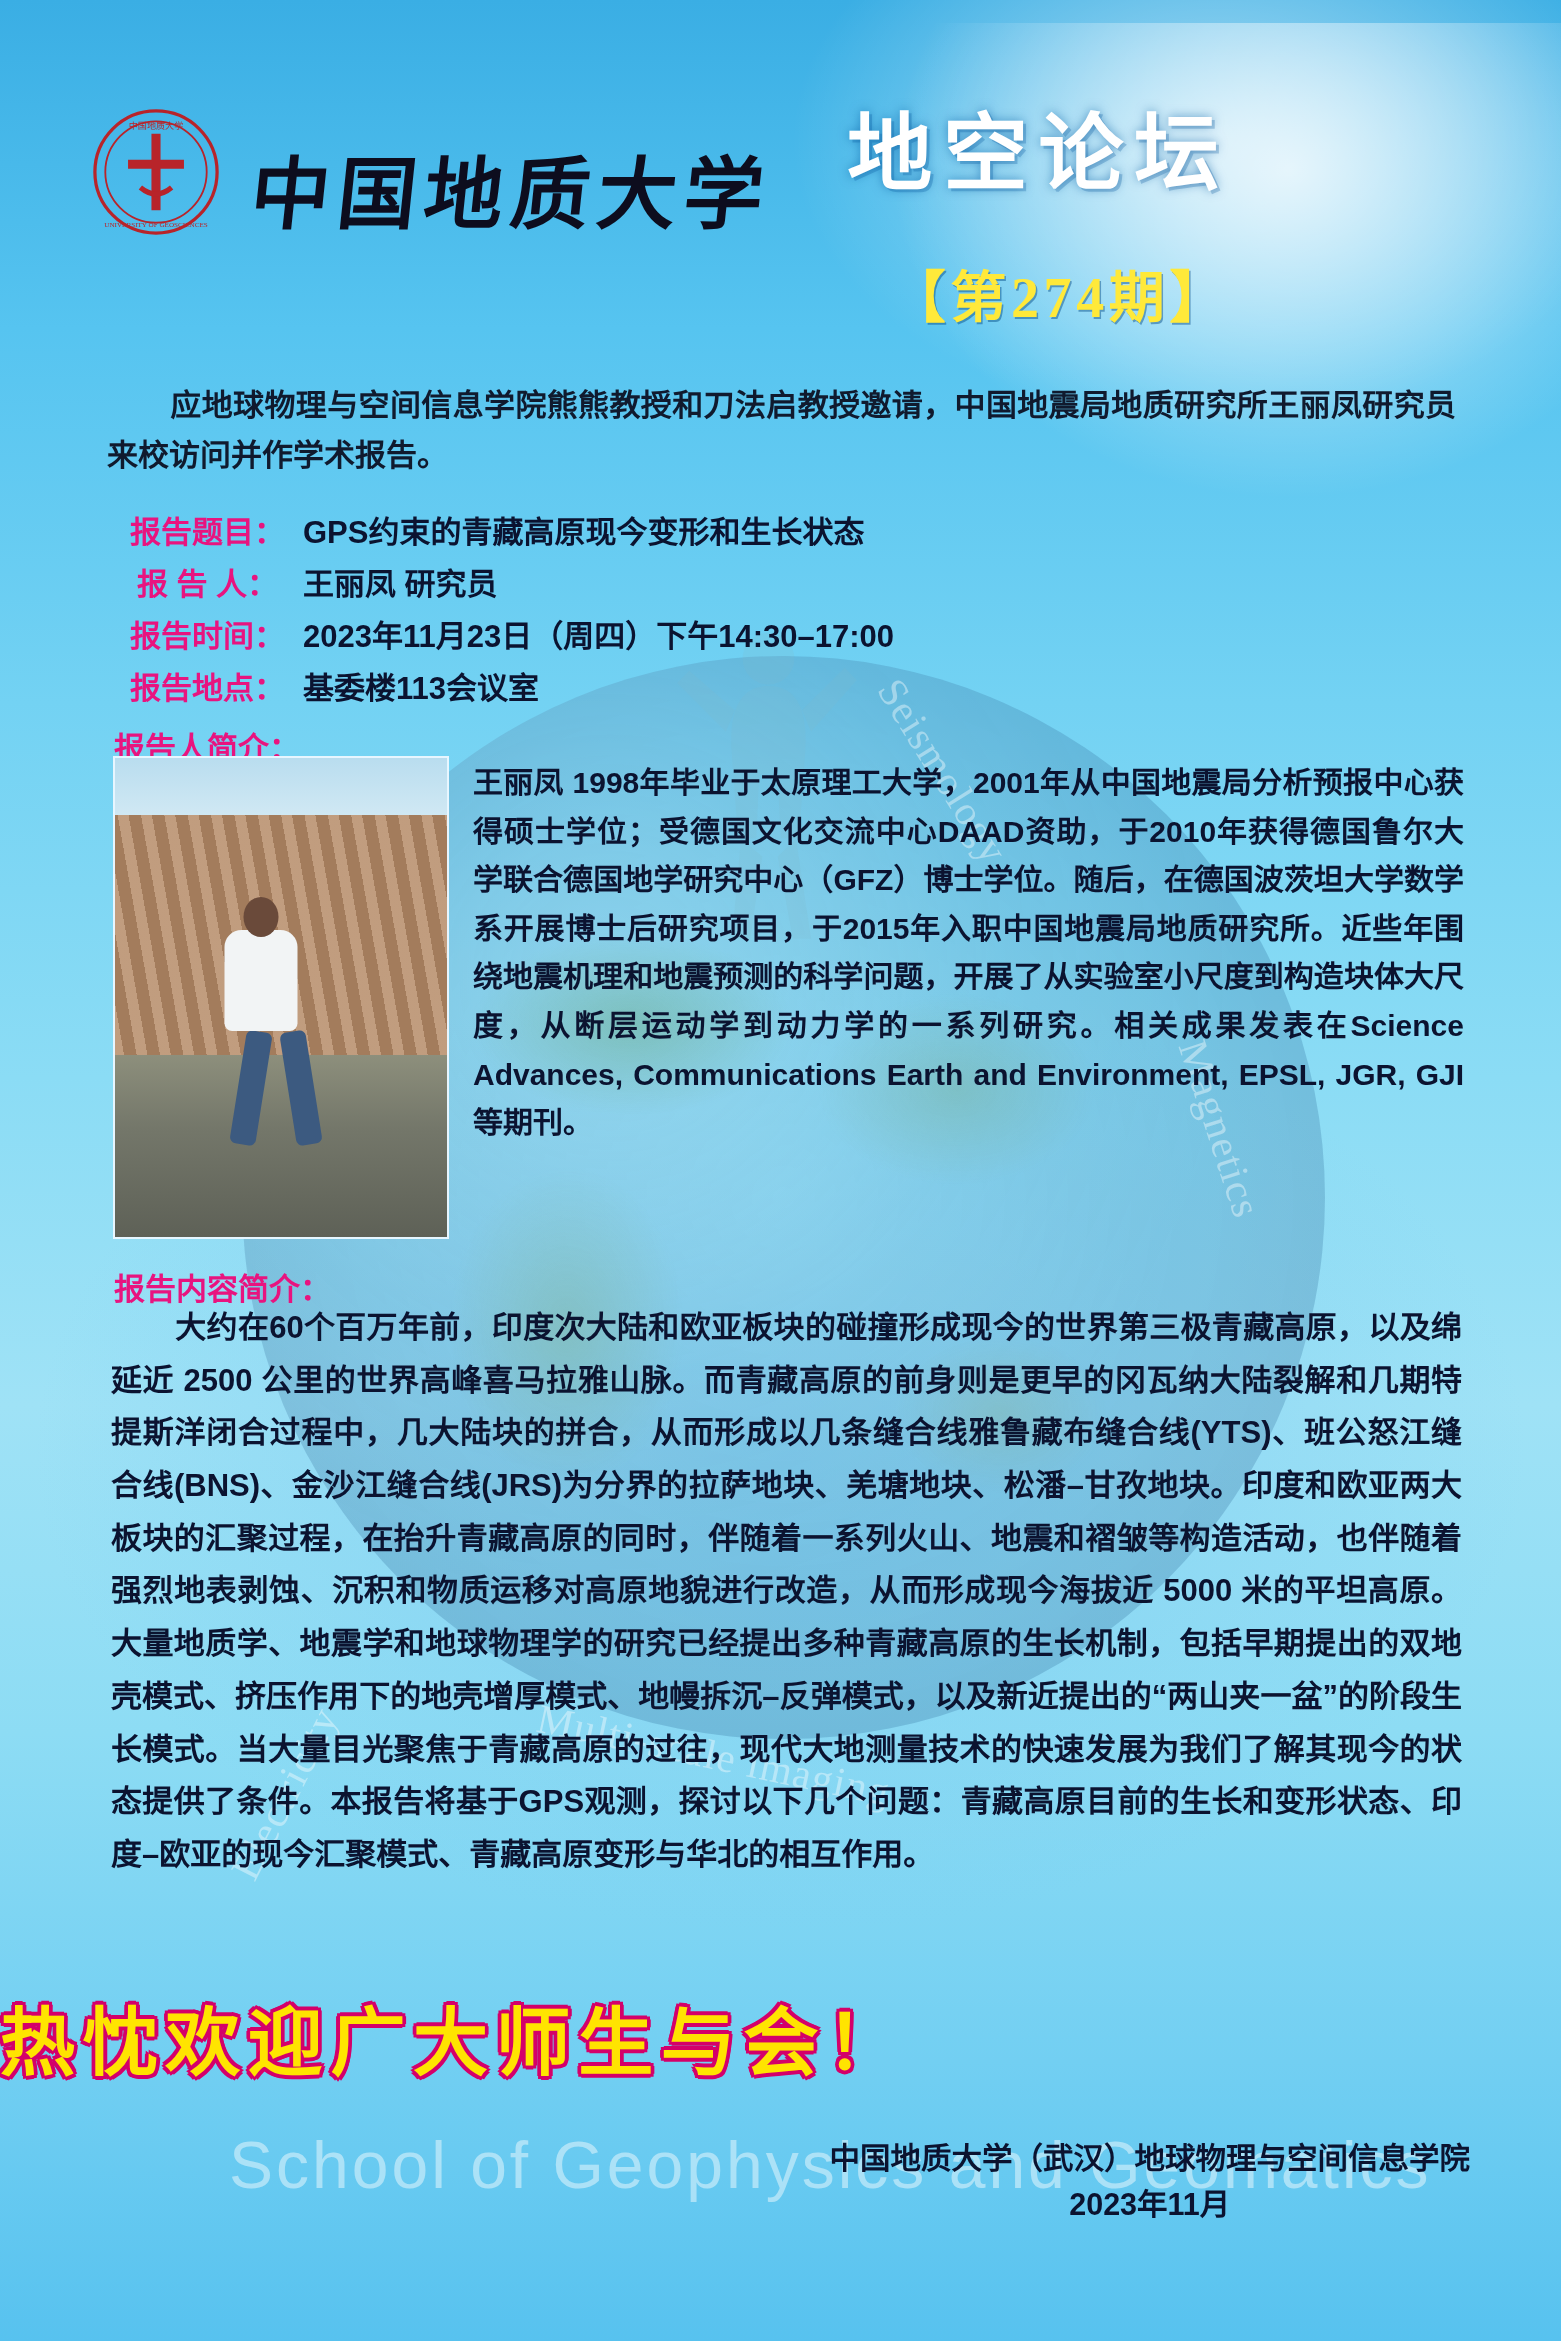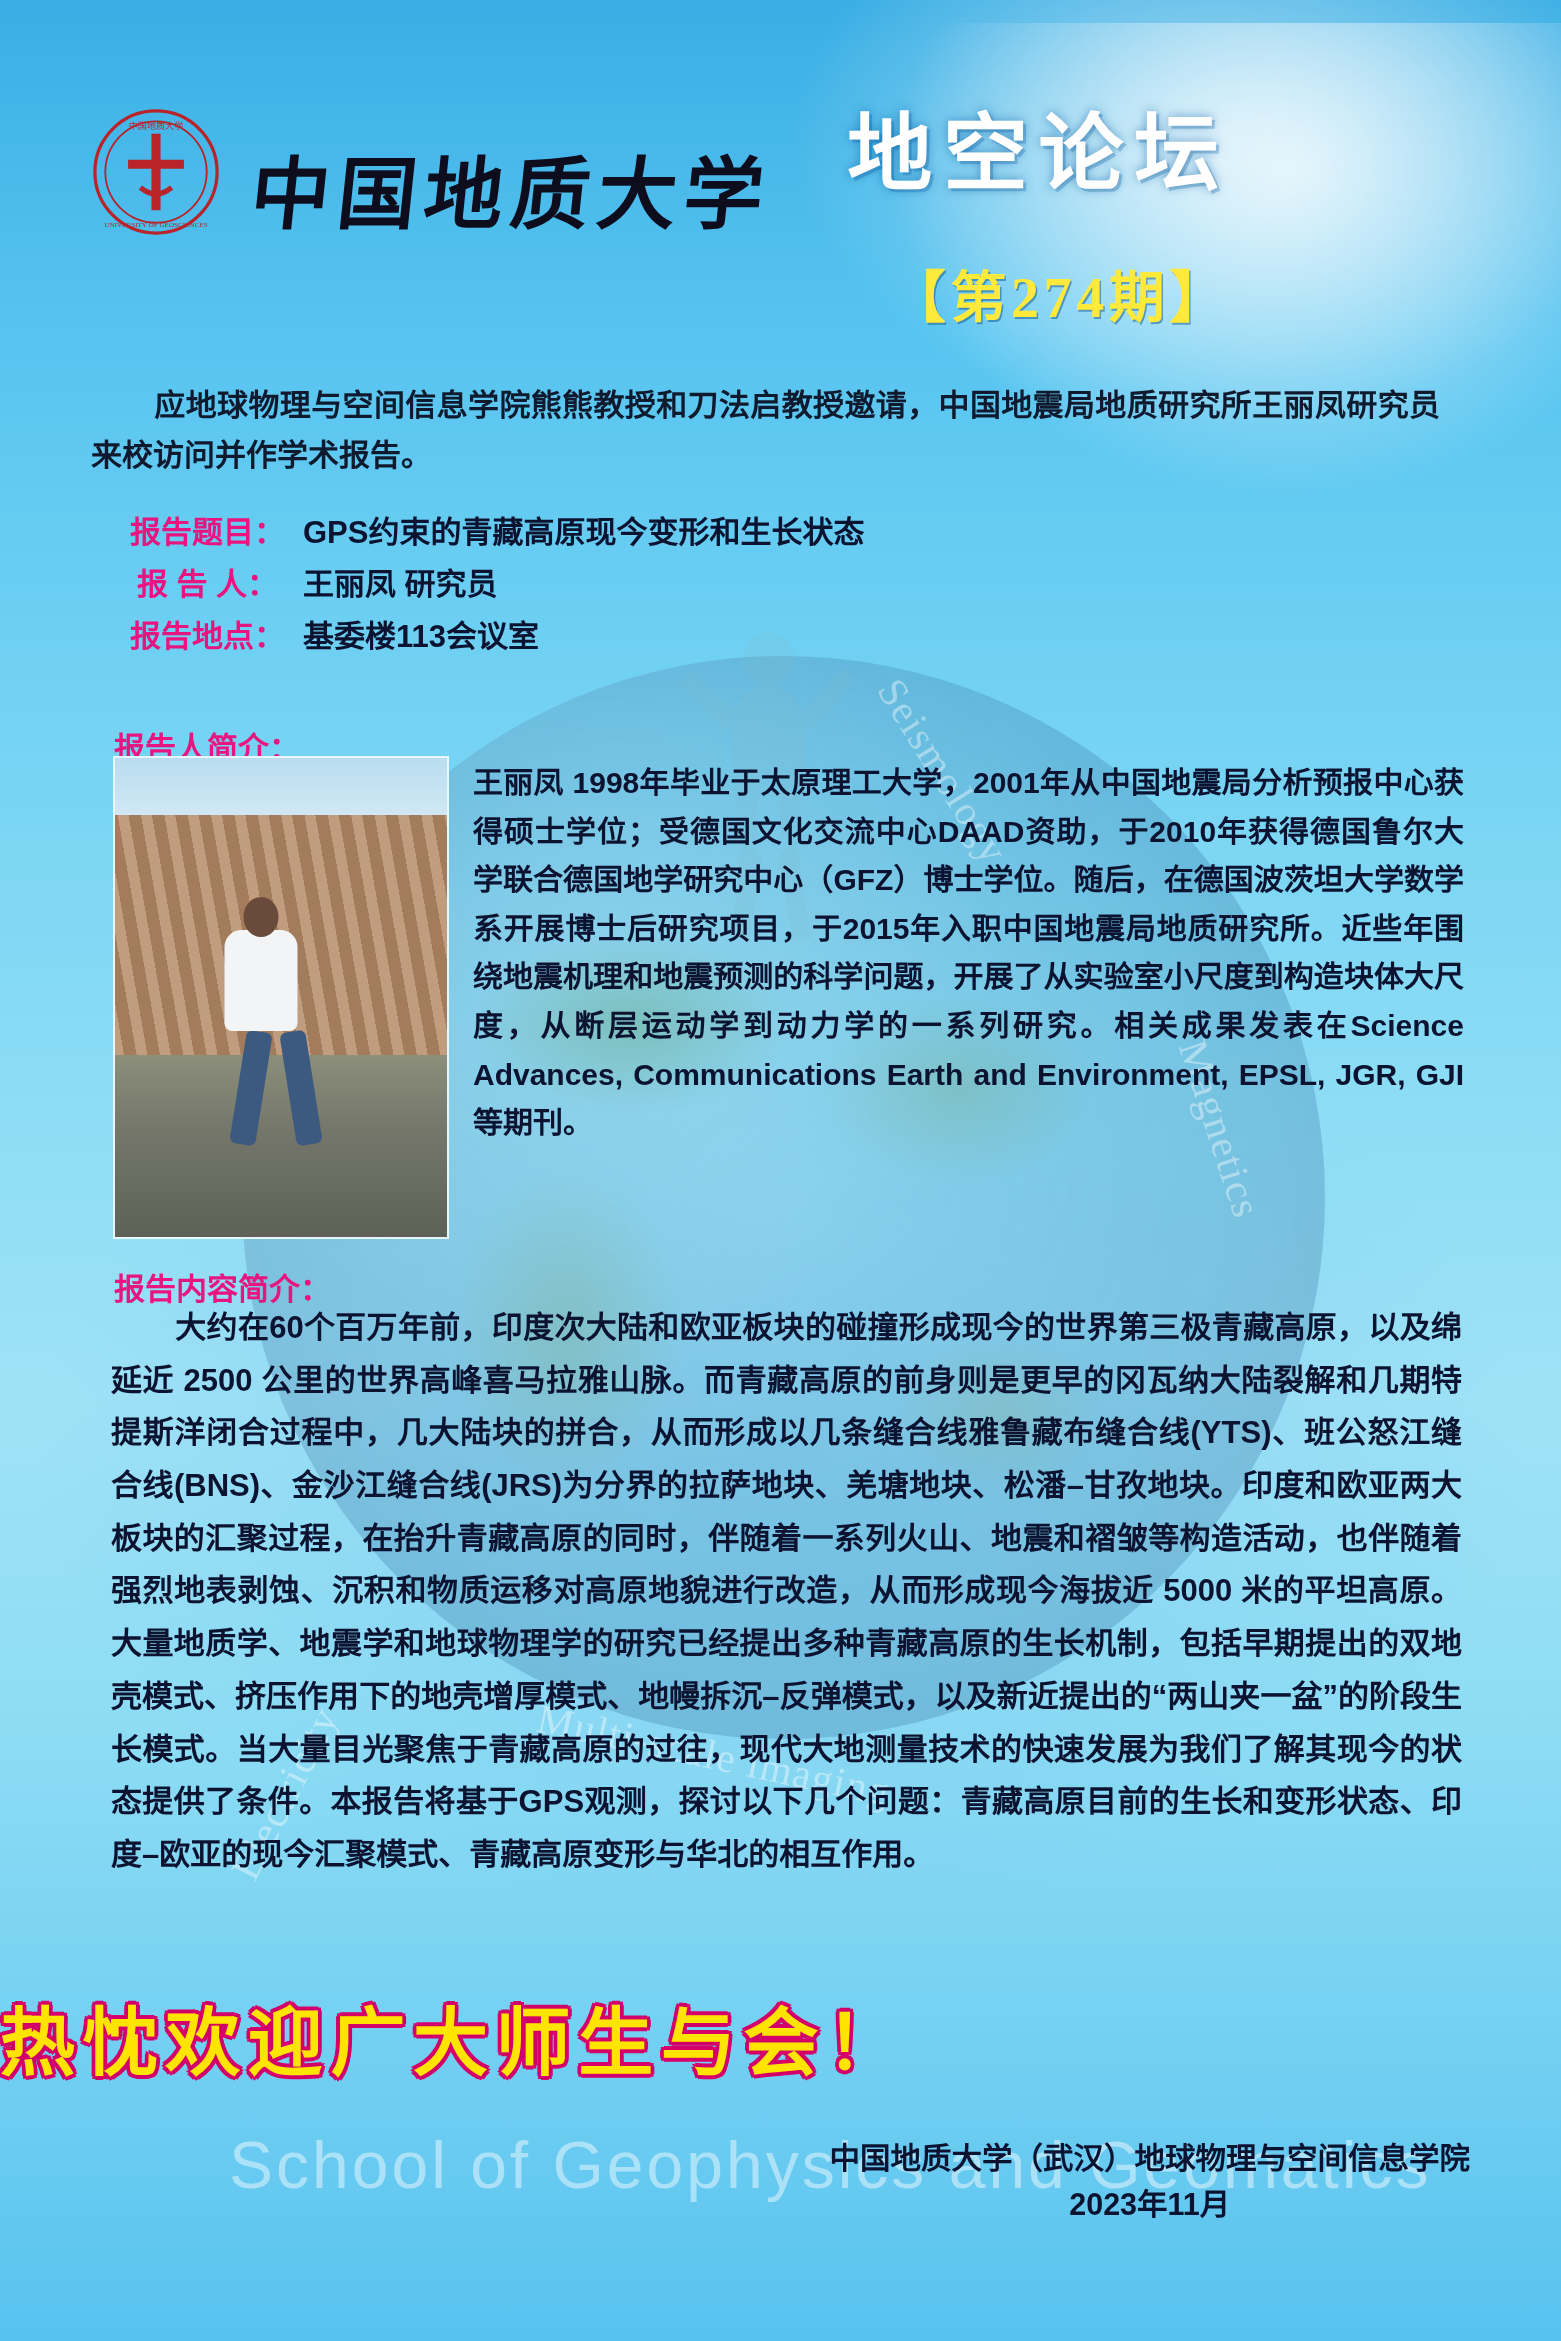--- a/index.html
+++ b/index.html
@@ -91,21 +91,21 @@
   .issue{
     position:absolute;right:91px;top:252px;
     font-family:"Liberation Serif",serif;
     font-size:56px;font-weight:700;color:#ffe93a;
     letter-spacing:4.6px;white-space:nowrap;
     text-shadow:1.5px 1.5px 0 rgba(0,70,130,.45);
   }
 
   
   .intro{
-    position:absolute;left:91px;top:381px;width:1349px;
+    position:absolute;left:107px;top:381px;width:1349px;
     font-size:31px;line-height:1.62;color:#101a2e;font-weight:700;
     text-align:justify;
   }
   .intro .ind{display:inline-block;width:63px;}
 
   
   .info{position:absolute;left:112px;top:512px;width:1372px;text-align:center;}
   .info-row{display:flex;align-items:flex-start;margin-bottom:9.1px;}
   .info-label{
     color:#e8147f;font-weight:700;font-size:31px;line-height:1.38;
@@ -217,20 +217,24 @@
   <div class="info">
     <div class="info-row">
       <div class="info-label">报告题目：</div>
       <div class="info-value">GPS约束的青藏高原现今变形和生长状态</div>
     </div>
     <div class="info-row">
       <div class="info-label">报 告 人：</div>
       <div class="info-value">王丽凤 研究员</div>
     </div>
     <div class="info-row">
+      <div class="info-label">报告时间：</div>
+      <div class="info-value">2023年11月23日（周四）下午14:30–17:00</div>
+    </div>
+    <div class="info-row">
       <div class="info-label">报告地点：</div>
       <div class="info-value">基委楼113会议室</div>
     </div>
   </div>
 
   <div id="bio-title" class="sect-title">报告人简介：</div>
   <div class="photo">
     <div class="sky"></div>
     <div class="cliff"></div>
     <div class="cliff2"></div>

